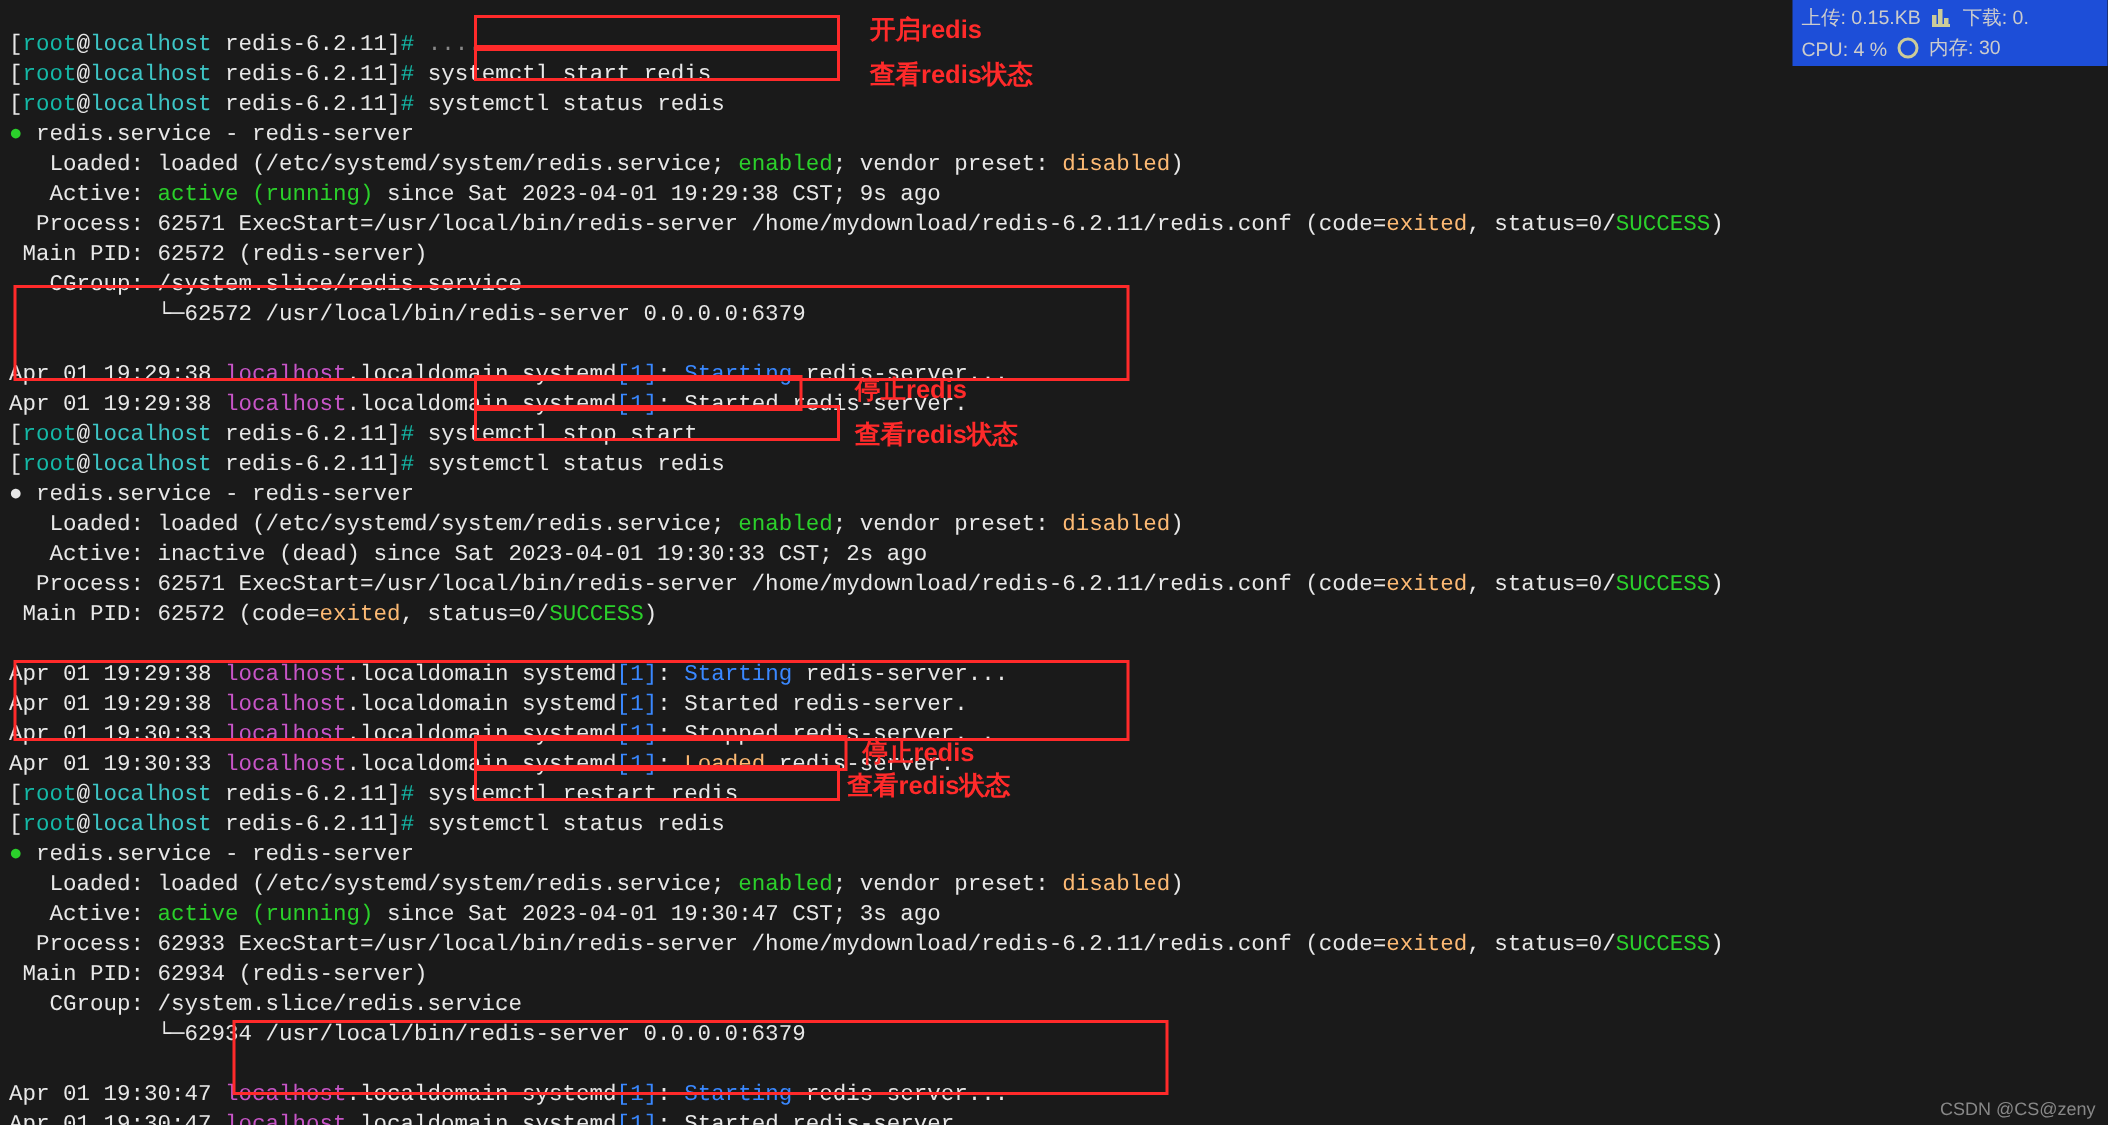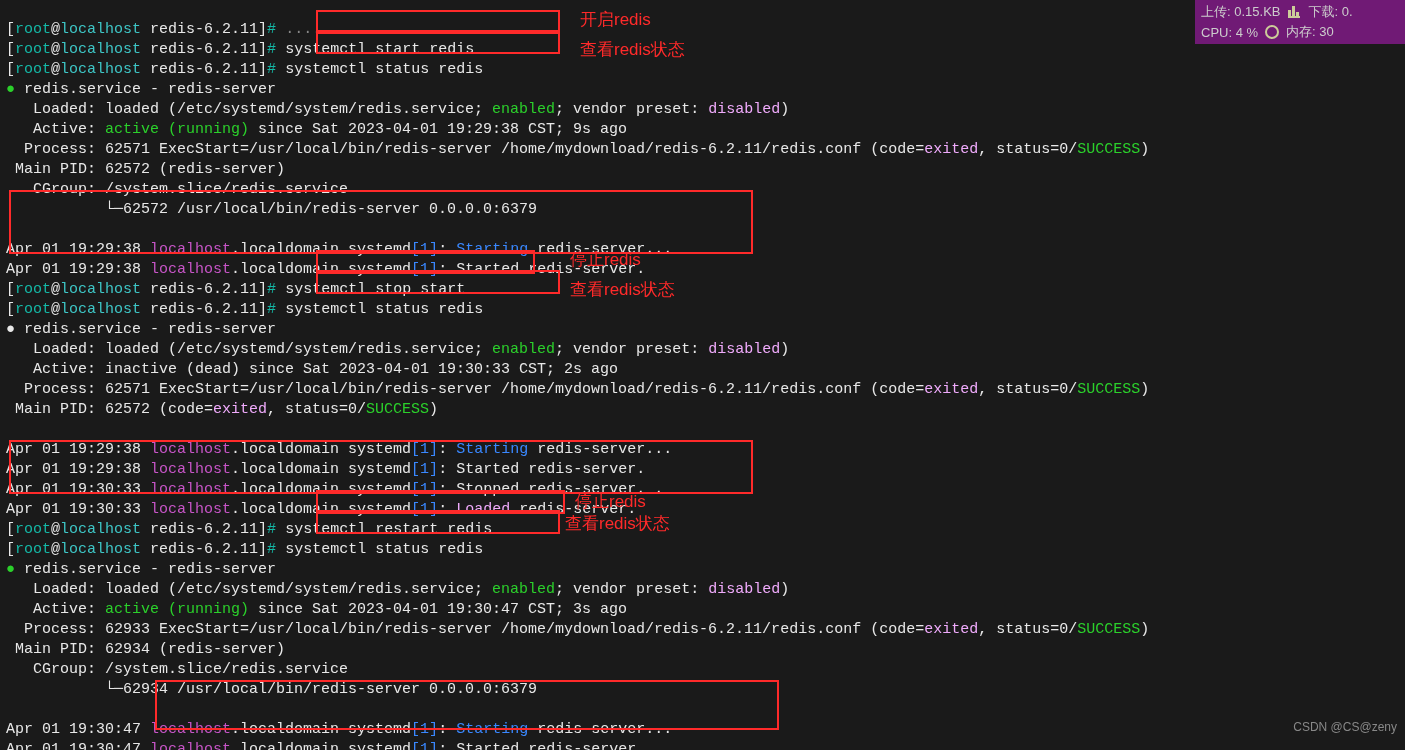--- a/index.html
+++ b/index.html
@@ -2,29 +2,29 @@
 <html><head>
 <meta charset="utf-8">
 <style>
   html,body{margin:0;padding:0;background:#1a1a1a;width:1405px;height:750px;overflow:hidden;}
   .terminal{font-family:Consolas,Monaco,'Courier New',monospace;font-size:15px;line-height:20px;color:#e8e8e8;padding:0 6px;white-space:pre;position:relative;}
   .red{color:#14b8a6;}
   .green{color:#2bd02b;}
   .turq{color:#3ec6c6;}
   .blue{color:#3a88ff;}
   .magenta{color:#c755c7;}
-  .yellow{color:#f0abfc;}
+  .yellow{color:#fdba74;}
   .dull{color:#888888;}
   .white{color:#e8e8e8;}
   .box{position:absolute;border:2px solid #ff2a2a;pointer-events:none;}
-  .ann{position:absolute;color:#ff2a2a;font-family:sans-serif;font-size:17px;font-weight:400;}
-  .stats{position:absolute;right:0;top:0;background:#701a75;width:210px;height:44px;font-family:sans-serif;font-size:13px;color:#ccc;padding:2px 6px;box-sizing:border-box;}
+  .ann{position:absolute;color:#ff2a2a;font-family:sans-serif;font-size:17px;font-weight:700;}
+  .stats{position:absolute;right:0;top:0;background:#1d4ed8;width:210px;height:44px;font-family:sans-serif;font-size:13px;color:#ccc;padding:2px 6px;box-sizing:border-box;}
   .stats .row{display:flex;align-items:center;height:20px;gap:6px;}
   .stats svg{width:16px;height:16px;}
-  .wm{position:absolute;right:8px;bottom:16px;font-family:sans-serif;font-size:12px;color:#888;}
+  .wm{position:absolute;right:8px;bottom:4px;font-family:sans-serif;font-size:12px;color:#888;}
 </style>
 </head>
 <body>
 
 <div class="terminal">
 <span><span class="white">[</span><span class="red">root</span><span class="white">@</span><span class="turq">localhost</span><span class="white"> redis-6.2.11</span><span class="white">]</span><span class="red">#</span><span class="white"> </span><span class="dull">.........................</span></span>
 <span><span class="white">[</span><span class="red">root</span><span class="white">@</span><span class="turq">localhost</span><span class="white"> redis-6.2.11</span><span class="white">]</span><span class="red">#</span><span class="white"> </span><span class="white">systemctl start redis</span></span>
 <span><span class="white">[</span><span class="red">root</span><span class="white">@</span><span class="turq">localhost</span><span class="white"> redis-6.2.11</span><span class="white">]</span><span class="red">#</span><span class="white"> </span><span class="white">systemctl status redis</span></span>
 <span><span class="green">●</span><span class="white"> redis.service - redis-server</span></span>
 <span><span class="white">   Loaded: loaded (/etc/systemd/system/redis.service; </span><span class="green">enabled</span><span class="white">; vendor preset: </span><span class="yellow">disabled</span><span class="white">)</span></span>

